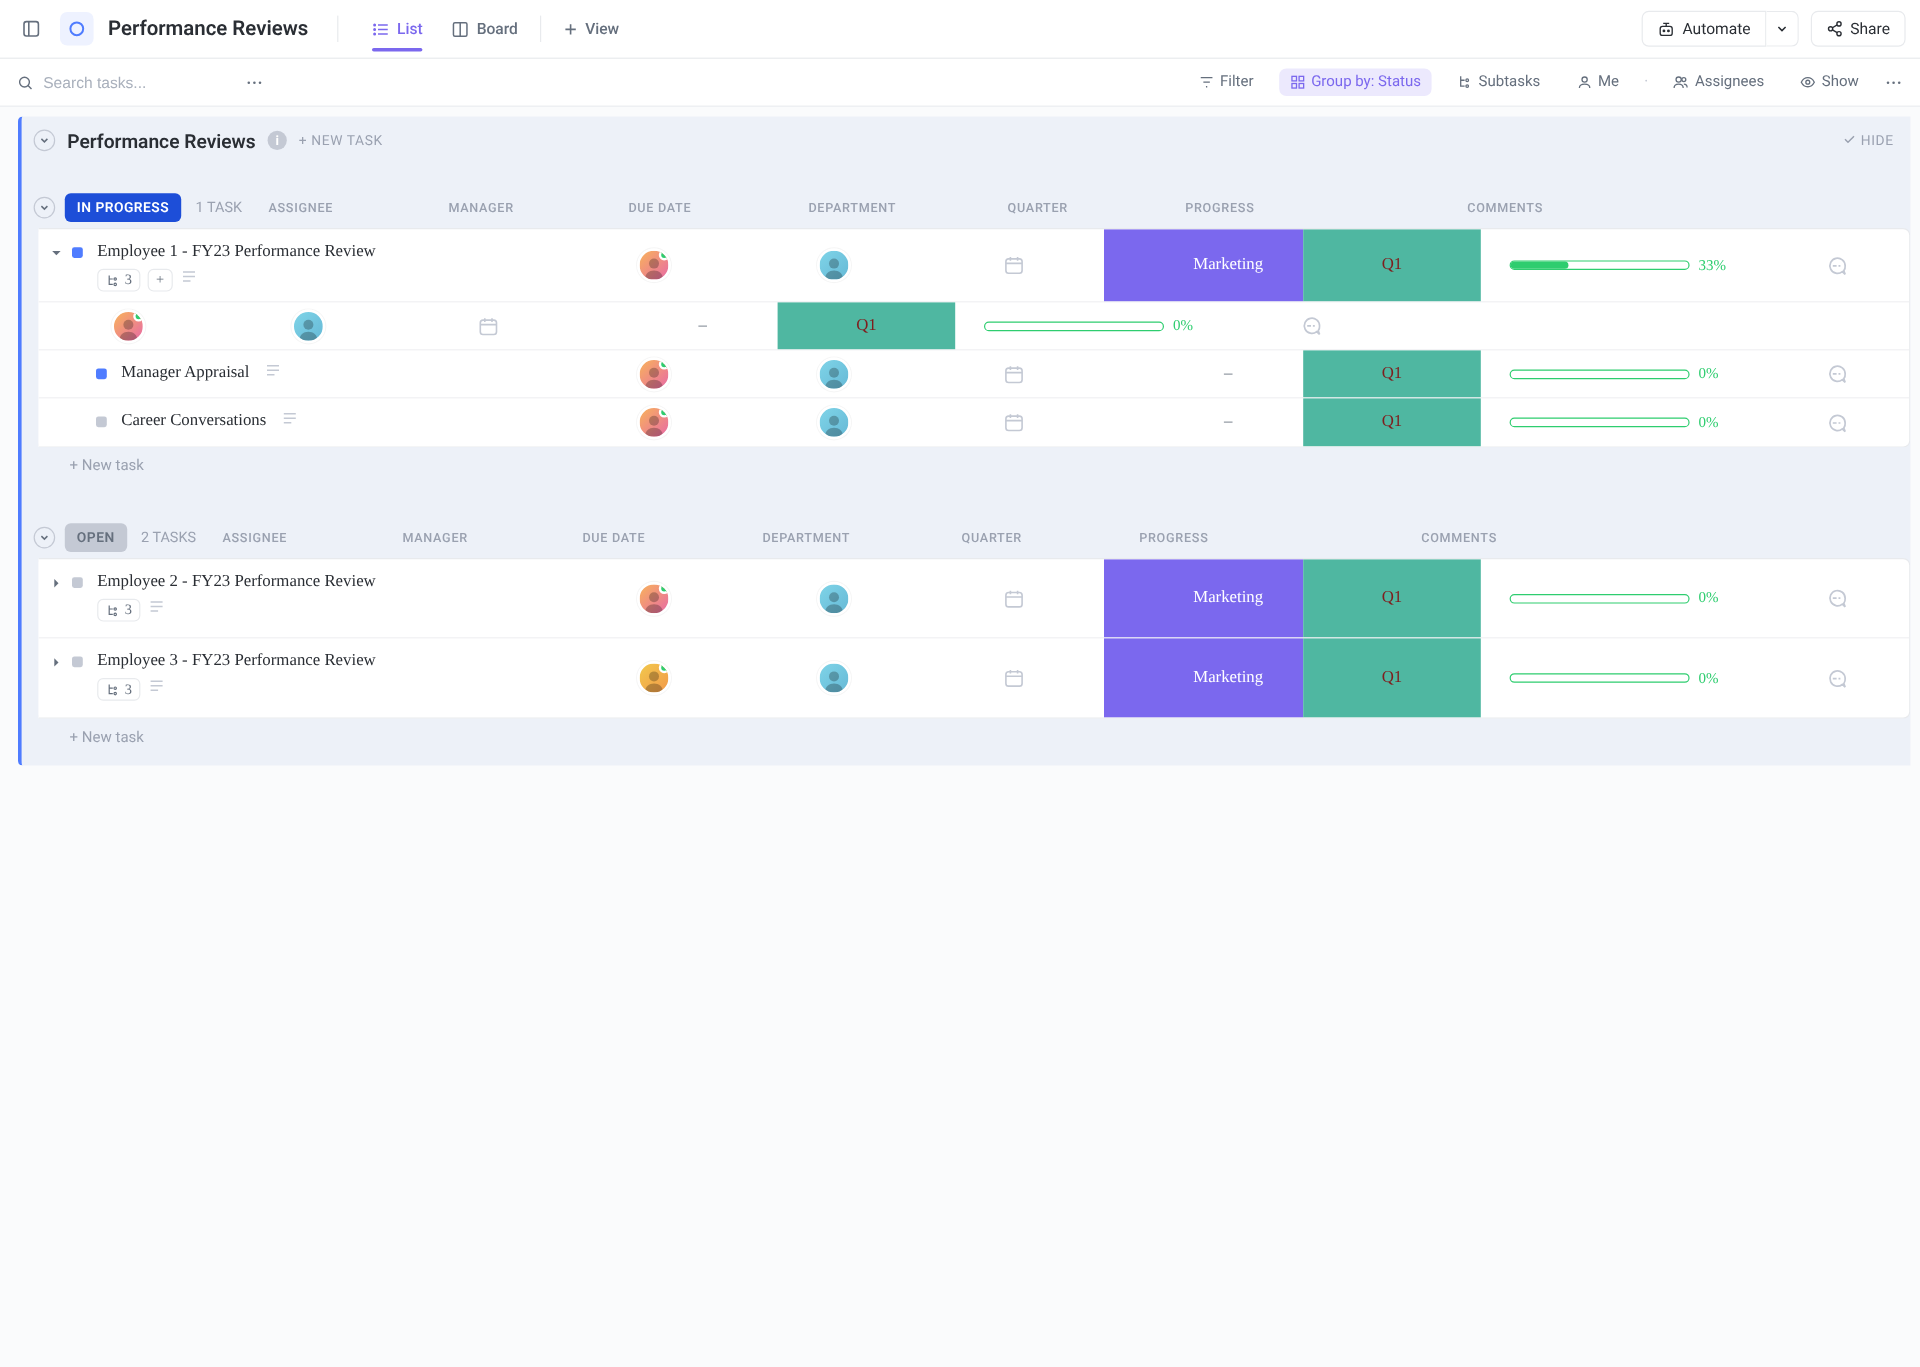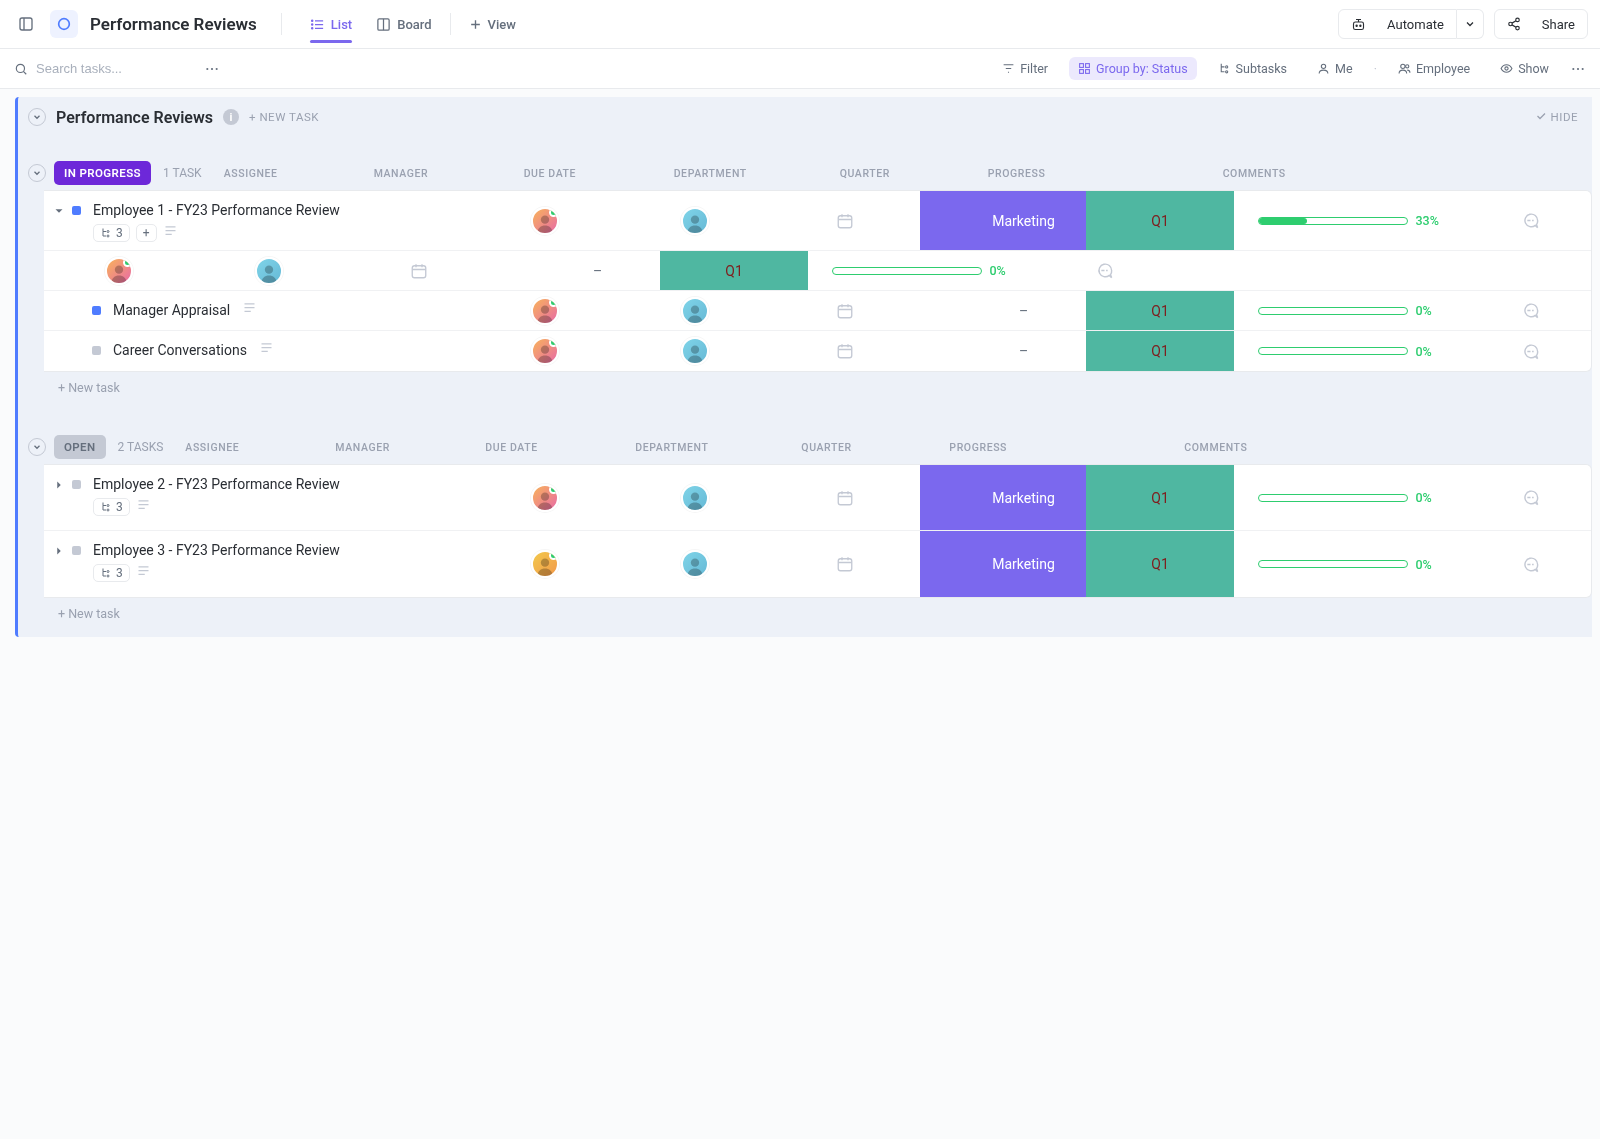--- a/index.html
+++ b/index.html
@@ -10,21 +10,21 @@
 .ico-btn { display: flex; align-items: center; justify-content: center; width: 28px; height: 28px; border-radius: 6px; cursor: pointer; color: #656f7d; }
 .ico-btn.accent { background: #eef2ff; color: #4f7cff; }
 .topbar-title { font-size: 17px; font-weight: 600; margin-left: 2px; margin-right: 8px; }
 .vsep { width: 1px; height: 22px; background: #e8eaed; margin: 0 6px; }
 .tabs { display: flex; align-items: center; }
 .tab { display: flex; align-items: center; gap: 6px; padding: 0 12px; height: 38px; cursor: pointer; color: #656f7d; font-weight: 500; position: relative; }
 .tab.active { color: #7b68ee; }
 .tab.active::after { content: ""; position: absolute; bottom: 0; left: 12px; right: 12px; height: 3px; background: #7b68ee; border-radius: 2px; }
 .tab svg { flex-shrink: 0; }
 .spacer { flex: 1; }
-.pill-btn { display: flex; align-items: center; gap: 21px; height: 30px; padding: 0 12px; border: 1px solid #e8eaed; border-radius: 6px; cursor: pointer; color: #2a2e34; background: #fff; font-size: 13px; }
+.pill-btn { display: flex; align-items: center; gap: 6px; height: 30px; padding: 0 12px; border: 1px solid #e8eaed; border-radius: 6px; cursor: pointer; color: #2a2e34; background: #fff; font-size: 13px; }
 .pill-group { display: flex; }
 .pill-group .pill-btn:first-child { border-top-right-radius: 0; border-bottom-right-radius: 0; }
 .pill-group .pill-btn:last-child { border-top-left-radius: 0; border-bottom-left-radius: 0; border-left: none; padding: 0 7px; }
 
 
 .toolbar { height: 40px; border-bottom: 1px solid #e8eaed; display: flex; align-items: center; padding: 0 14px; gap: 12px; color: #656f7d; font-size: 12.5px; }
 .search-wrap { display: flex; align-items: center; gap: 8px; width: 210px; }
 .search-input { border: none; outline: none; font-size: 13px; width: 140px; color: #2a2e34; }
 .search-input::placeholder { color: #a9b0bc; }
 .toolbar .spacer { flex: 1; }
@@ -53,21 +53,21 @@
 .colh { color: #9aa1b0; letter-spacing: 0.6px; font-size: 10.5px; font-weight: 500; text-align: left; }
 .colh.assignee { width: 150px; }
 .colh.manager  { width: 150px; }
 .colh.due      { width: 150px; }
 .colh.dept     { width: 166px; }
 .colh.qtr      { width: 148px; }
 .colh.prog     { width: 235px; }
 .colh.comm     { width: 122px; }
 
 
-.rows { background: #fff; border: 1px solid #e8eaed; border-left: none; border-radius: 0 6px 6px 0; overflow: hidden; margin-top: 5px; margin-left: 26px; }
+.rows { background: #fff; border: 1px solid #e8eaed; border-left: none; border-radius: 0 6px 6px 0; overflow: hidden; margin-top: 5px; margin-left: 14px; font-family: Liberation Serif, serif; }
 .row { display: flex; align-items: stretch; min-height: 40px; border-bottom: 1px solid #f0f1f3; position: relative; }
 .row:last-child { border-bottom: none; }
 .row.tall { min-height: 54px; }
 .row.tall2 { min-height: 66px; }
 
 .rc-name { flex: 1; display: flex; align-items: flex-start; padding: 10px 0 8px 8px; gap: 6px; }
 .caret { width: 14px; height: 14px; margin-top: 3px; color: #656f7d; cursor: pointer; }
 .sq { width: 9px; height: 9px; border-radius: 2px; margin: 5px 6px 0 0; flex-shrink: 0; }
 .sq.inprog { background: #4f7cff; }
 .sq.open { background: #c4c9d4; }
@@ -217,21 +217,21 @@
     <span>Me</span>
   </div>
   <span class="dot-sep">·</span>
   <div class="tool-item">
     <svg width="13" height="13" viewBox="0 0 24 24" fill="none" stroke="currentColor" stroke-width="2">
         <circle cx="9" cy="8" r="4"></circle>
         <path d="M2 21c0-4 3-6 7-6s7 2 7 6"></path>
         <circle cx="17" cy="8" r="3"></circle>
         <path d="M22 20c0-3-2-5-5-5"></path>
       </svg>
-    <span>Employee</span>
+    <span>Assignees</span>
   </div>
   <div class="tool-item">
     <svg width="13" height="13" viewBox="0 0 24 24" fill="none" stroke="currentColor" stroke-width="2">
         <path d="M2 12s3.5-7 10-7 10 7 10 7-3.5 7-10 7-10-7-10-7z"></path>
         <circle cx="12" cy="12" r="3"></circle>
       </svg>
     <span>Show</span>
   </div>
   <svg width="16" height="16" viewBox="0 0 24 24" fill="#656f7d">
       <circle cx="5" cy="12" r="1.6"></circle>
@@ -261,21 +261,21 @@
     </div>
 
     <div id="groups-container">
   <div class="status-group">
     <div class="status-head">
       <div class="collapse-s">
         <svg width="10" height="10" viewBox="0 0 24 24" fill="none" stroke="currentColor" stroke-width="3">
                 <path d="M6 9l6 6 6-6"></path>
               </svg>
       </div>
-      <div class="status-badge" style="background: #6d28d9;">IN PROGRESS</div>
+      <div class="status-badge" style="background: #1d4ed8;">IN PROGRESS</div>
       <div class="tcount">1 TASK</div>
       <div class="cols">
         <div class="colh assignee">ASSIGNEE</div>
         <div class="colh manager">MANAGER</div>
         <div class="colh due">DUE DATE</div>
         <div class="colh dept">DEPARTMENT</div>
         <div class="colh qtr">QUARTER</div>
         <div class="colh prog">PROGRESS</div>
         <div class="colh comm">COMMENTS</div>
       </div>

